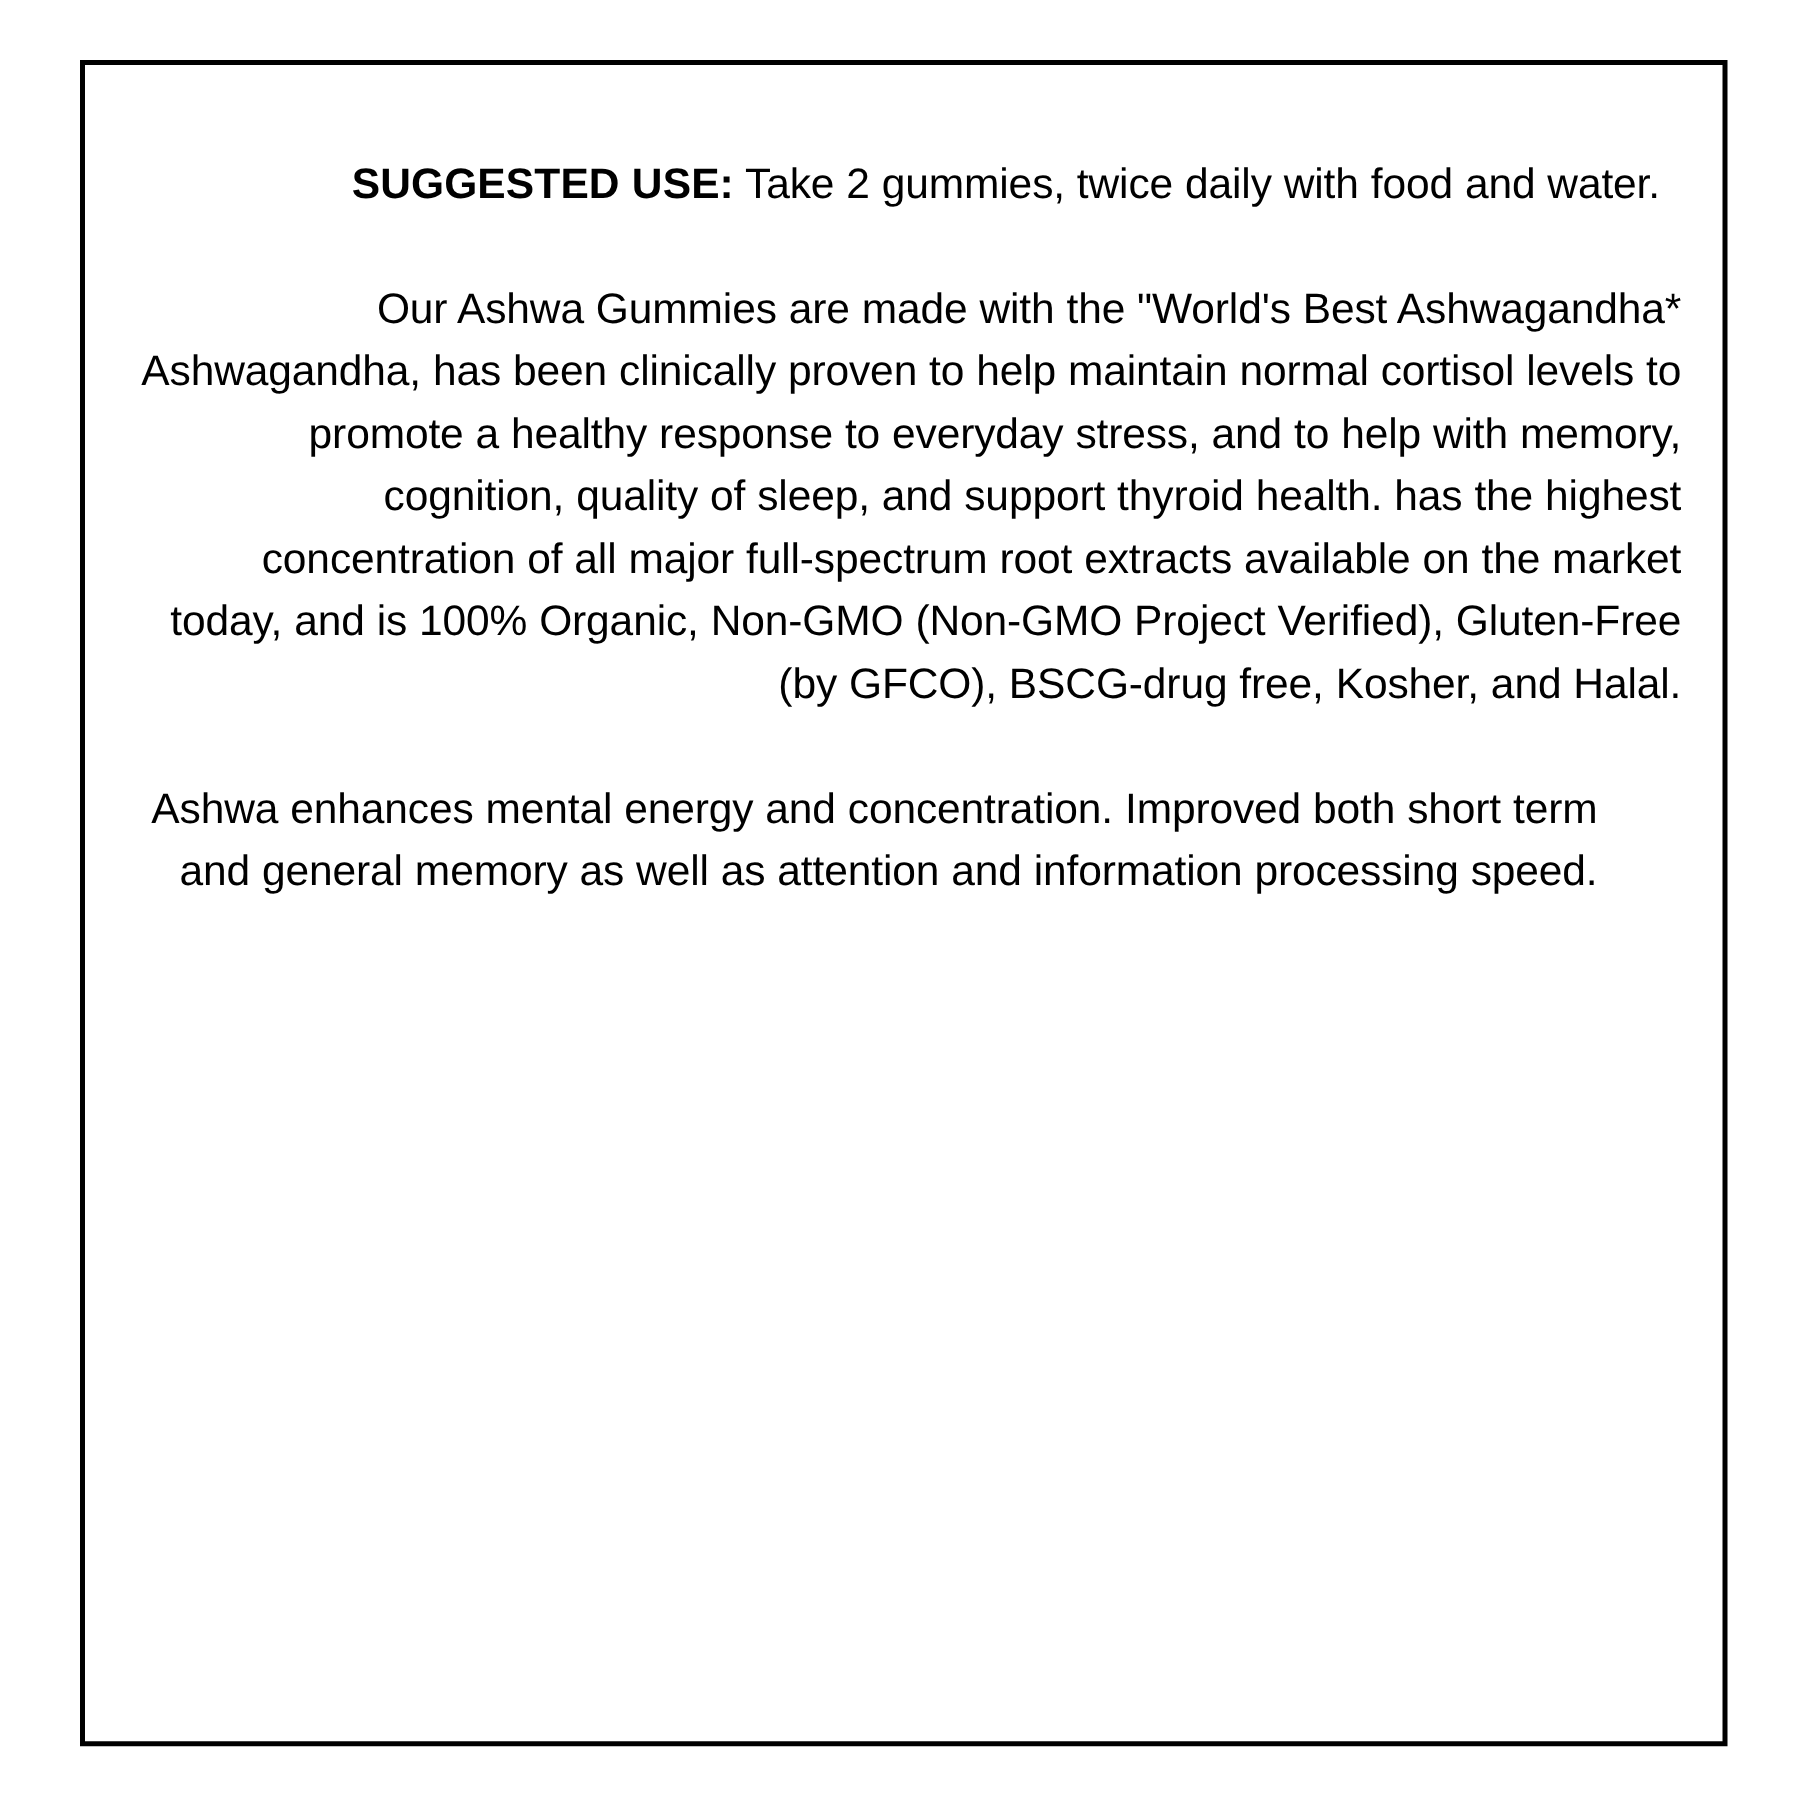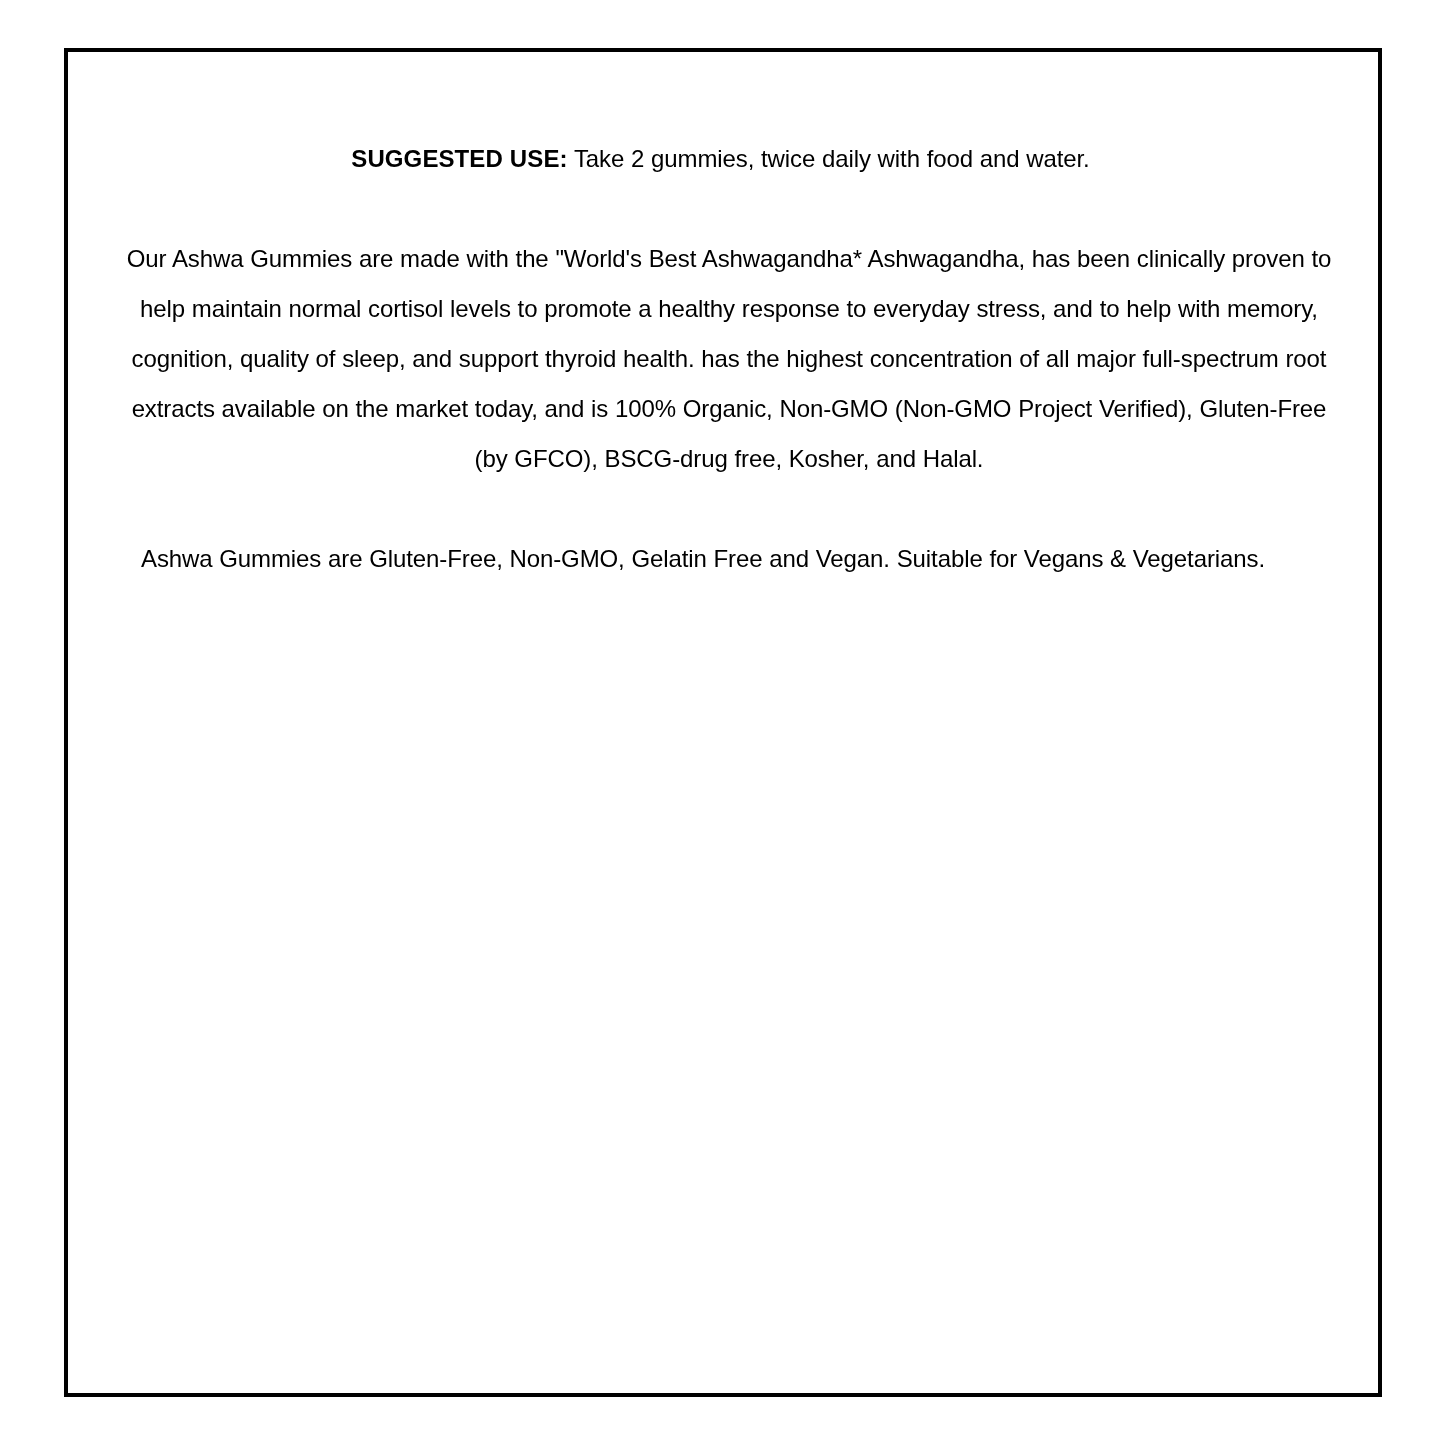--- a/index.html
+++ b/index.html
@@ -27,26 +27,26 @@
   }
 
   #description-body {
     position: absolute;
     left: 45px;
     top: 70px;
     width: 1232px;
   }
 
   .paragraph {
-    font-size: 24px;
+    font-size: 34px;
     line-height: 50px;
     letter-spacing: -0.1px;
-    margin: 12px 0 50px 0;
+    margin: 0 0 50px 0;
     color: #000000;
-    text-align: center;
+    text-align: right;
     word-spacing: 0.2px;
   }
 
   .paragraph:last-child {
     margin-bottom: 0;
   }
 
   .suggested-use-label {
     font-weight: 700;
     letter-spacing: 0.1px;
@@ -76,17 +76,17 @@
 <body>
 
 <div id="product-description-card">
   <div id="description-body">
 
     <p class="paragraph" id="paragraph-suggested-use"><span class="suggested-use-label">SUGGESTED USE:</span><span> Take 2 gummies, twice daily with food and water.</span></p>
 
 
     <p class="paragraph" id="paragraph-clinical">Our Ashwa Gummies are made with the "World's Best Ashwagandha* Ashwagandha, has been clinically proven to help maintain normal cortisol levels to promote a healthy response to everyday stress, and to help with memory, cognition, quality of sleep, and support thyroid health. has the highest concentration of all major full-spectrum root extracts available on the market today, and is 100% Organic, Non-GMO (Non-GMO Project Verified), Gluten-Free (by GFCO), BSCG-drug free, Kosher, and Halal.</p>
 
+    <p class="paragraph" id="paragraph-mental-energy">Ashwa enhances mental energy and concentration. Improved both short term and general memory as well as attention and information processing speed.</p>
 
-    <p class="paragraph" id="paragraph-dietary">Ashwa Gummies are Gluten-Free, Non-GMO, Gelatin Free and Vegan. Suitable for Vegans &amp; Vegetarians.</p>
 
   </div>
 </div>
 
 </body></html>

